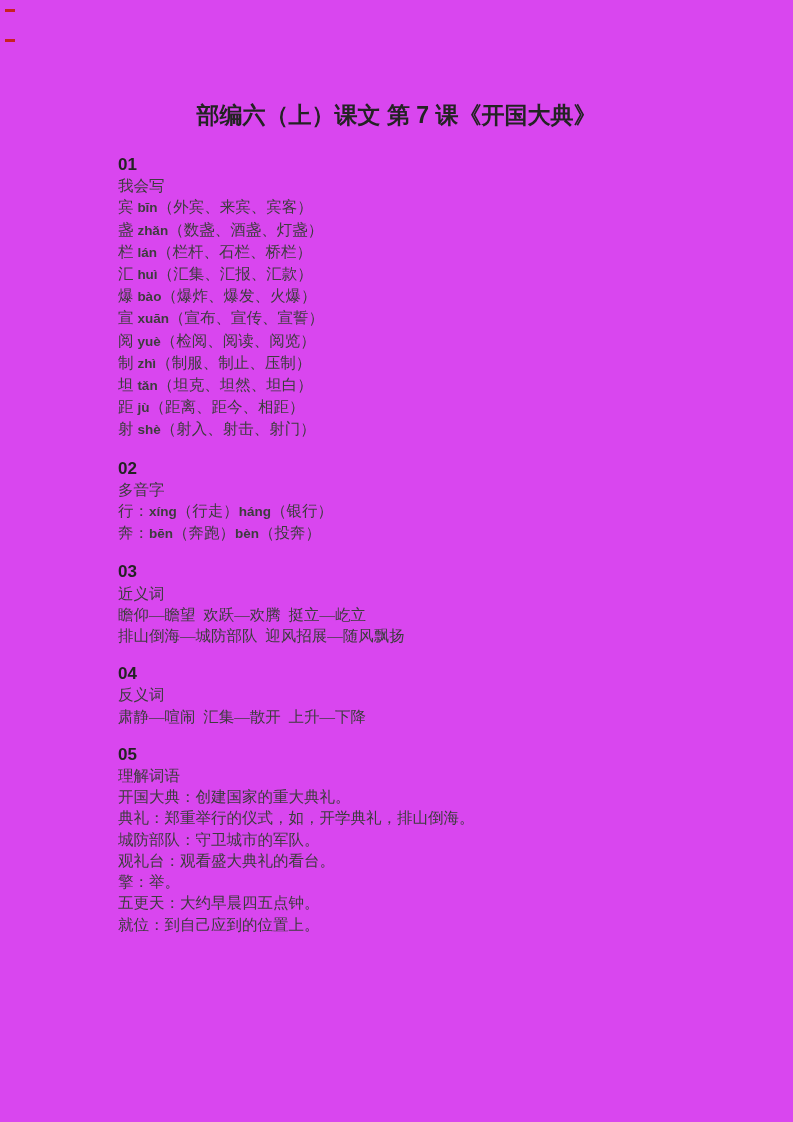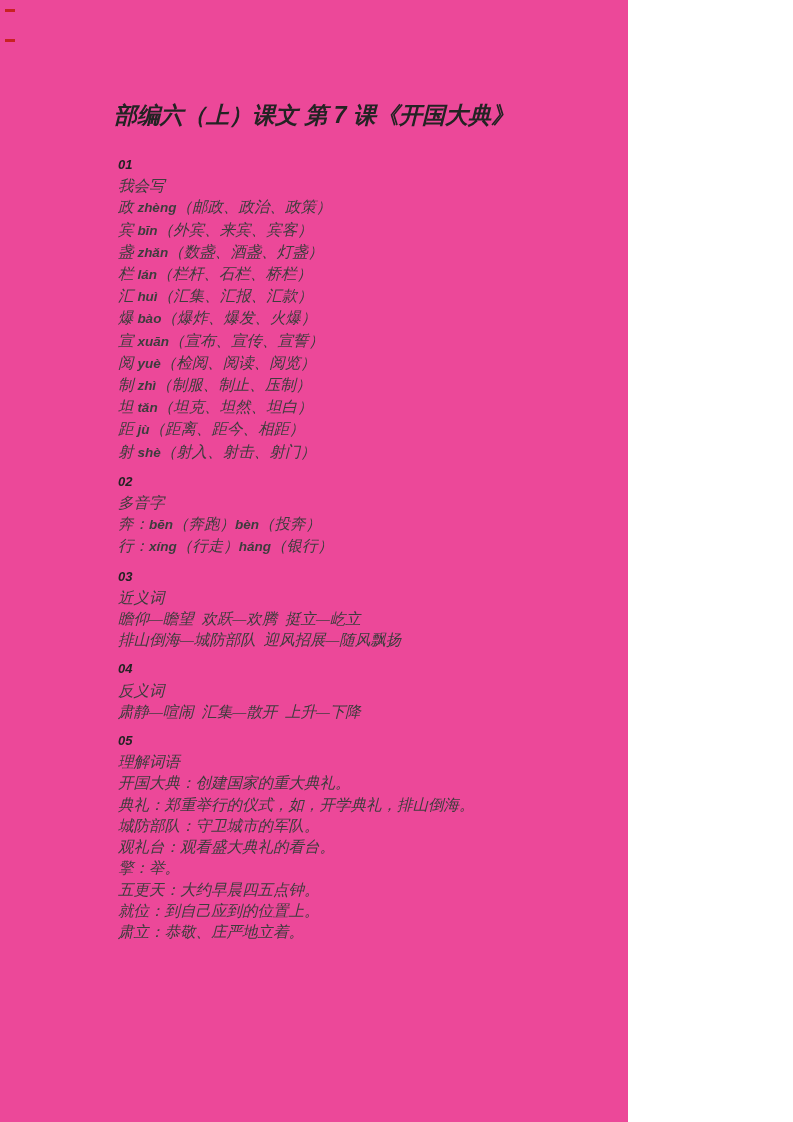--- a/index.html
+++ b/index.html
@@ -1,24 +1,23 @@
 <!DOCTYPE html>
 <html><head>
 <meta charset="utf-8">
 <style>
   html, body { margin: 0; padding: 0; background: #ffffff; }
   .page {
     position: relative;
-    width: 628px;
+    width: 793px;
     height: 1122px;
-    background: #ec4899;
+    background: #d946ef;
     overflow: hidden;
     color: #3d3d3d;
     font-family: "Liberation Serif", "DejaVu Serif", serif;
-    font-style: italic;
   }
   .red-mark { position: absolute; left: 5px; width: 10px; height: 3px; }
   .mark-a { top: 9px; }
   .mark-b { top: 39px; }
   .title {
     position: absolute;
     top: 101px;
     left: 0;
     width: 100%;
     margin: 0;
@@ -29,24 +28,24 @@
     line-height: 28px;
     color: #232323;
     white-space: pre;
   }
   .content {
     position: absolute;
     left: 118px;
     top: 154px;
     width: 610px;
   }
-  .section + .section { margin-top: 8px; }
+  .section + .section { margin-top: 17px; }
   .sec-num {
     font-family: "Liberation Sans", "DejaVu Sans", sans-serif;
-    font-size: 13px;
+    font-size: 17px;
     font-weight: 700;
     line-height: 21.2px;
     color: #232323;
   }
   .line {
     font-size: 15.5px;
     line-height: 21.2px;
     white-space: pre-wrap;
   }
   .py {
@@ -60,38 +59,37 @@
 <body>
 
 <div class="page">
   <div class="red-mark mark-a" style="background: rgb(200, 34, 34);"></div>
   <div class="red-mark mark-b" style="background: rgb(200, 34, 34);"></div>
   <h1 class="title">部编六（上）课文 第 7 课《开国大典》</h1>
   <main class="content">
       <section class="section">
         <div class="sec-num">01</div>
         <div class="line sec-heading">我会写</div>
-        <div class="line"><span class="zh">政 </span><span class="py">zhèng</span><span class="zh">（邮政、政治、政策）</span></div>
         <div class="line"><span class="zh">宾 </span><span class="py">bīn</span><span class="zh">（外宾、来宾、宾客）</span></div>
         <div class="line"><span class="zh">盏 </span><span class="py">zhǎn</span><span class="zh">（数盏、酒盏、灯盏）</span></div>
         <div class="line"><span class="zh">栏 </span><span class="py">lán</span><span class="zh">（栏杆、石栏、桥栏）</span></div>
         <div class="line"><span class="zh">汇 </span><span class="py">huì</span><span class="zh">（汇集、汇报、汇款）</span></div>
         <div class="line"><span class="zh">爆 </span><span class="py">bào</span><span class="zh">（爆炸、爆发、火爆）</span></div>
         <div class="line"><span class="zh">宣 </span><span class="py">xuān</span><span class="zh">（宣布、宣传、宣誓）</span></div>
         <div class="line"><span class="zh">阅 </span><span class="py">yuè</span><span class="zh">（检阅、阅读、阅览）</span></div>
         <div class="line"><span class="zh">制 </span><span class="py">zhì</span><span class="zh">（制服、制止、压制）</span></div>
         <div class="line"><span class="zh">坦 </span><span class="py">tǎn</span><span class="zh">（坦克、坦然、坦白）</span></div>
         <div class="line"><span class="zh">距 </span><span class="py">jù</span><span class="zh">（距离、距今、相距）</span></div>
         <div class="line"><span class="zh">射 </span><span class="py">shè</span><span class="zh">（射入、射击、射门）</span></div>
       </section>
       <section class="section">
         <div class="sec-num">02</div>
         <div class="line sec-heading">多音字</div>
+        <div class="line"><span class="zh">行：</span><span class="py">xíng</span><span class="zh">（行走）</span><span class="py">háng</span><span class="zh">（银行）</span></div>
         <div class="line"><span class="zh">奔：</span><span class="py">bēn</span><span class="zh">（奔跑）</span><span class="py">bèn</span><span class="zh">（投奔）</span></div>
-        <div class="line"><span class="zh">行：</span><span class="py">xíng</span><span class="zh">（行走）</span><span class="py">háng</span><span class="zh">（银行）</span></div>
       </section>
       <section class="section">
         <div class="sec-num">03</div>
         <div class="line sec-heading">近义词</div>
         <div class="line"><span class="zh">瞻仰—瞻望  欢跃—欢腾  挺立—屹立</span></div>
         <div class="line"><span class="zh">排山倒海—城防部队  迎风招展—随风飘扬</span></div>
       </section>
       <section class="section">
         <div class="sec-num">04</div>
         <div class="line sec-heading">反义词</div>
@@ -100,16 +98,15 @@
       <section class="section">
         <div class="sec-num">05</div>
         <div class="line sec-heading">理解词语</div>
         <div class="line"><span class="zh">开国大典：创建国家的重大典礼。</span></div>
         <div class="line"><span class="zh">典礼：郑重举行的仪式，如，开学典礼，排山倒海。</span></div>
         <div class="line"><span class="zh">城防部队：守卫城市的军队。</span></div>
         <div class="line"><span class="zh">观礼台：观看盛大典礼的看台。</span></div>
         <div class="line"><span class="zh">擎：举。</span></div>
         <div class="line"><span class="zh">五更天：大约早晨四五点钟。</span></div>
         <div class="line"><span class="zh">就位：到自己应到的位置上。</span></div>
-        <div class="line"><span class="zh">肃立：恭敬、庄严地立着。</span></div>
       </section>
     </main>
 </div>
 
 </body></html>

